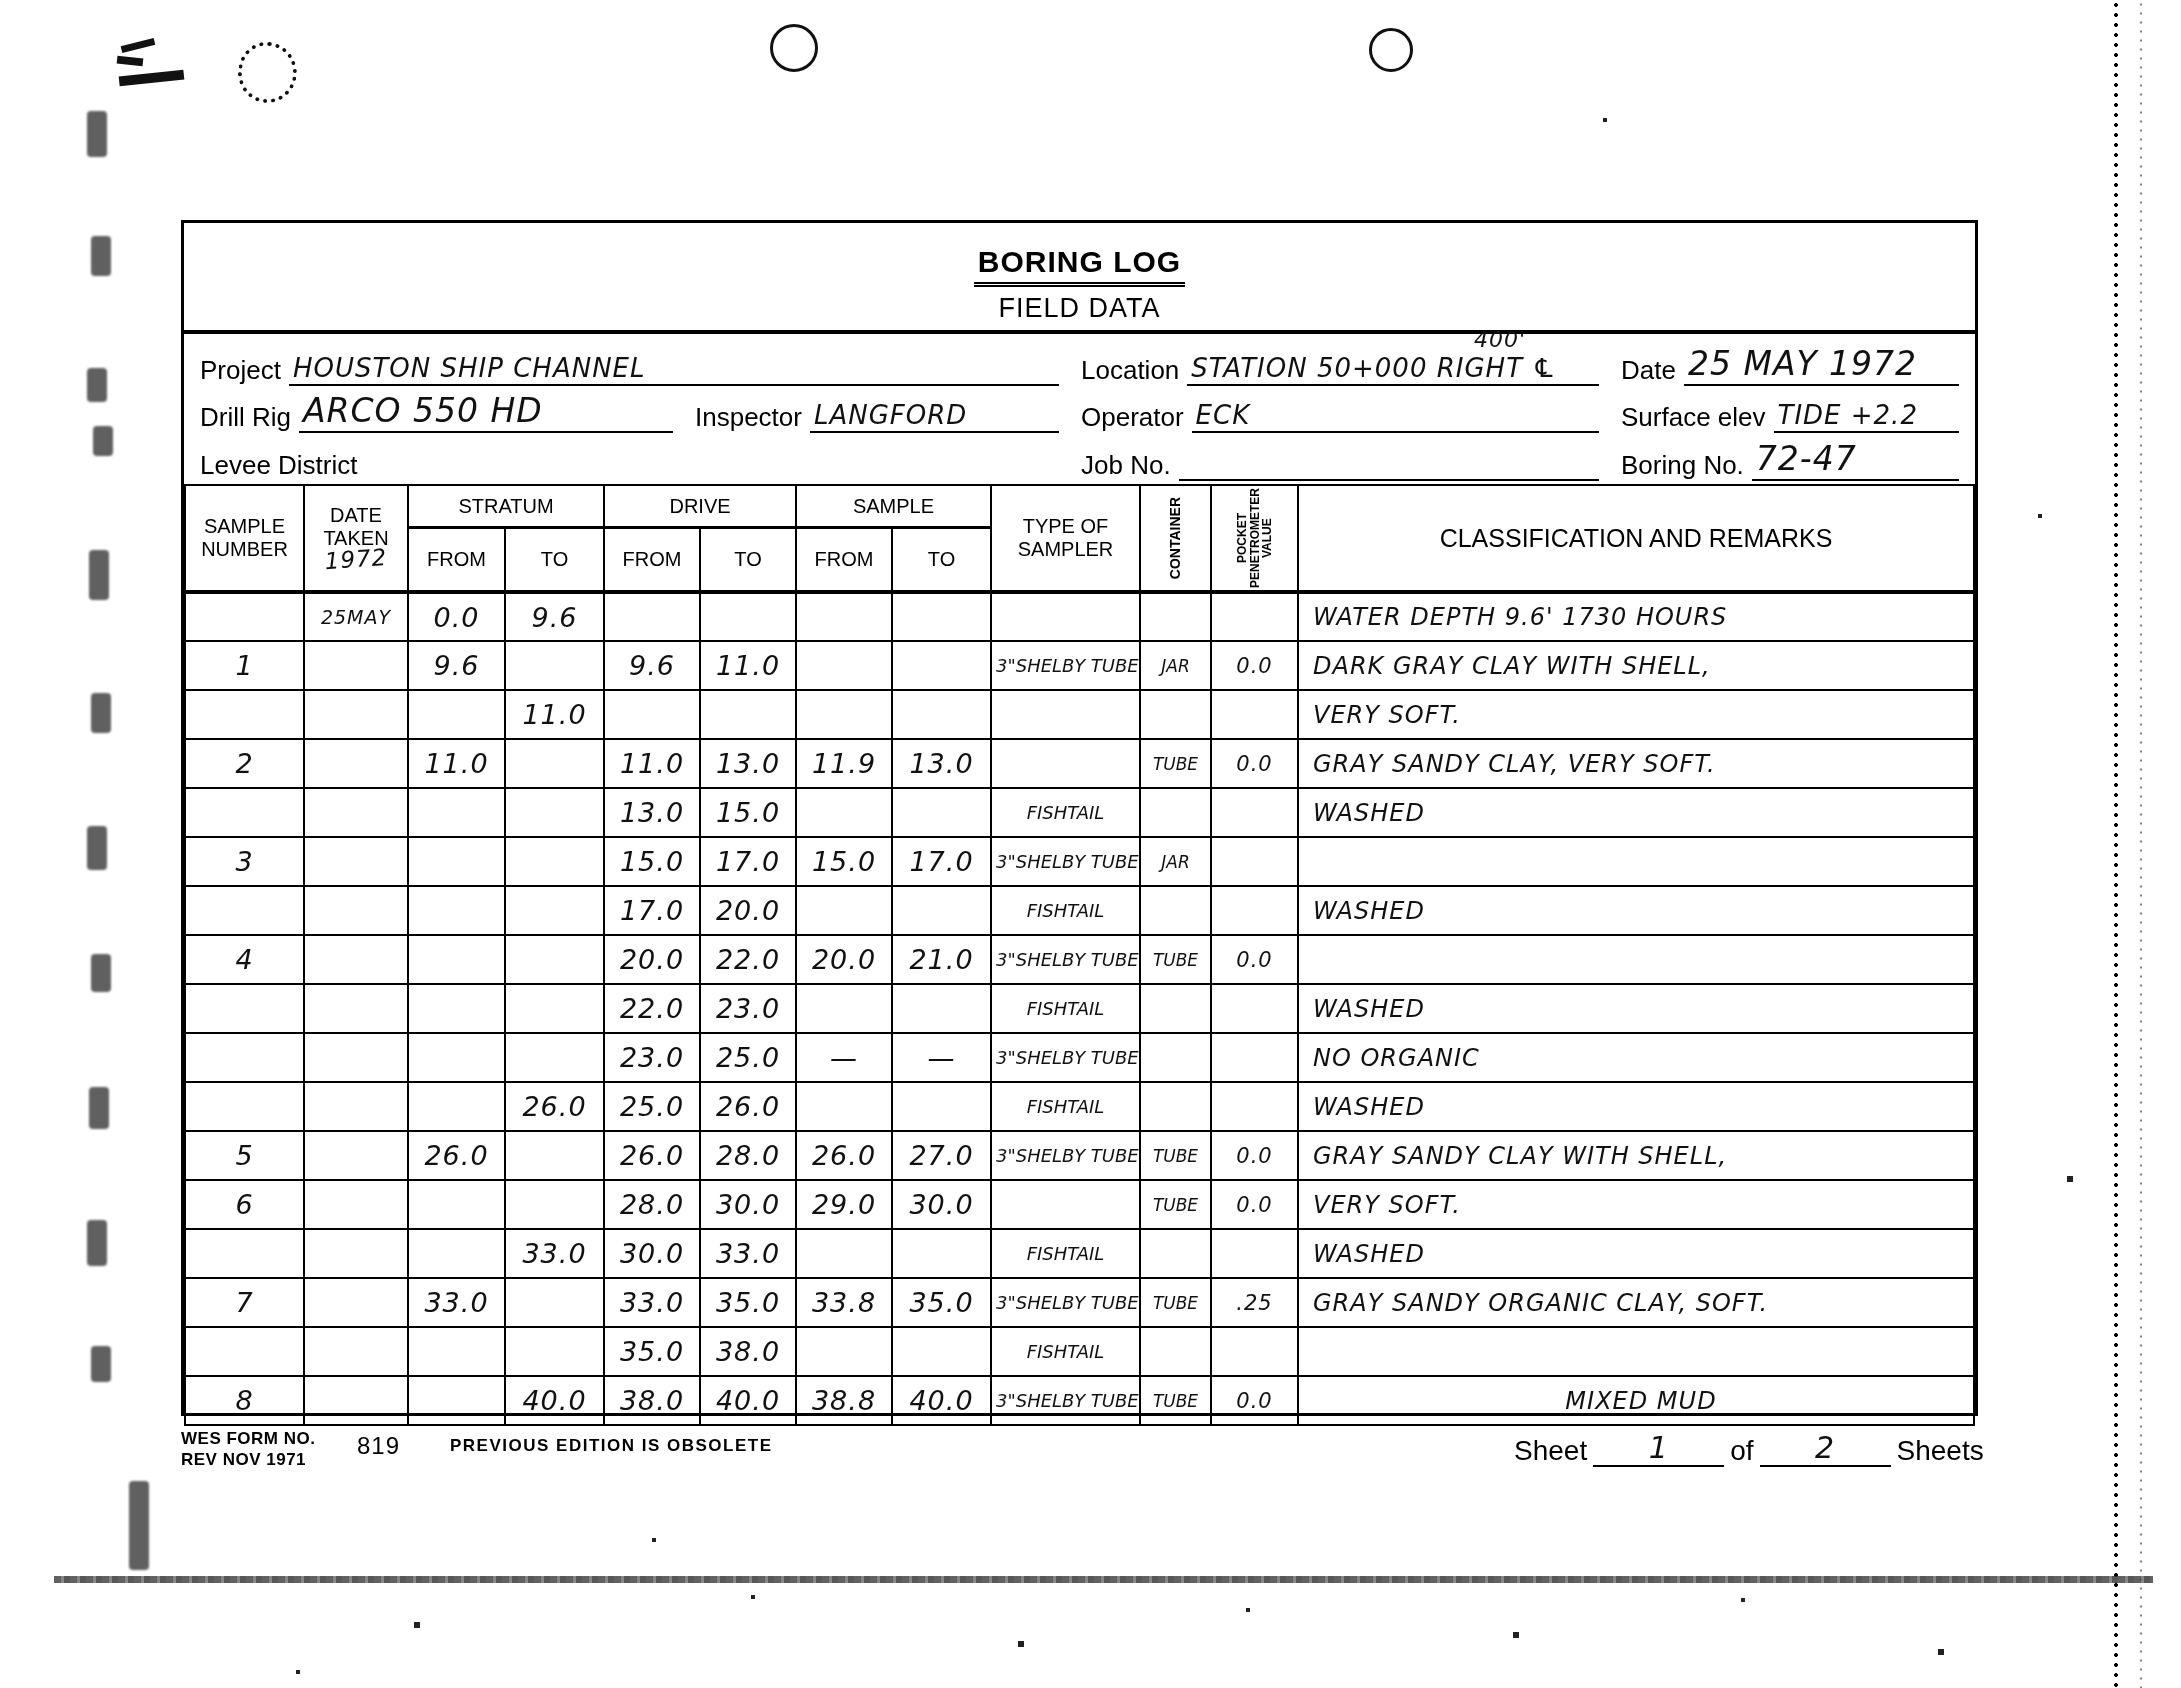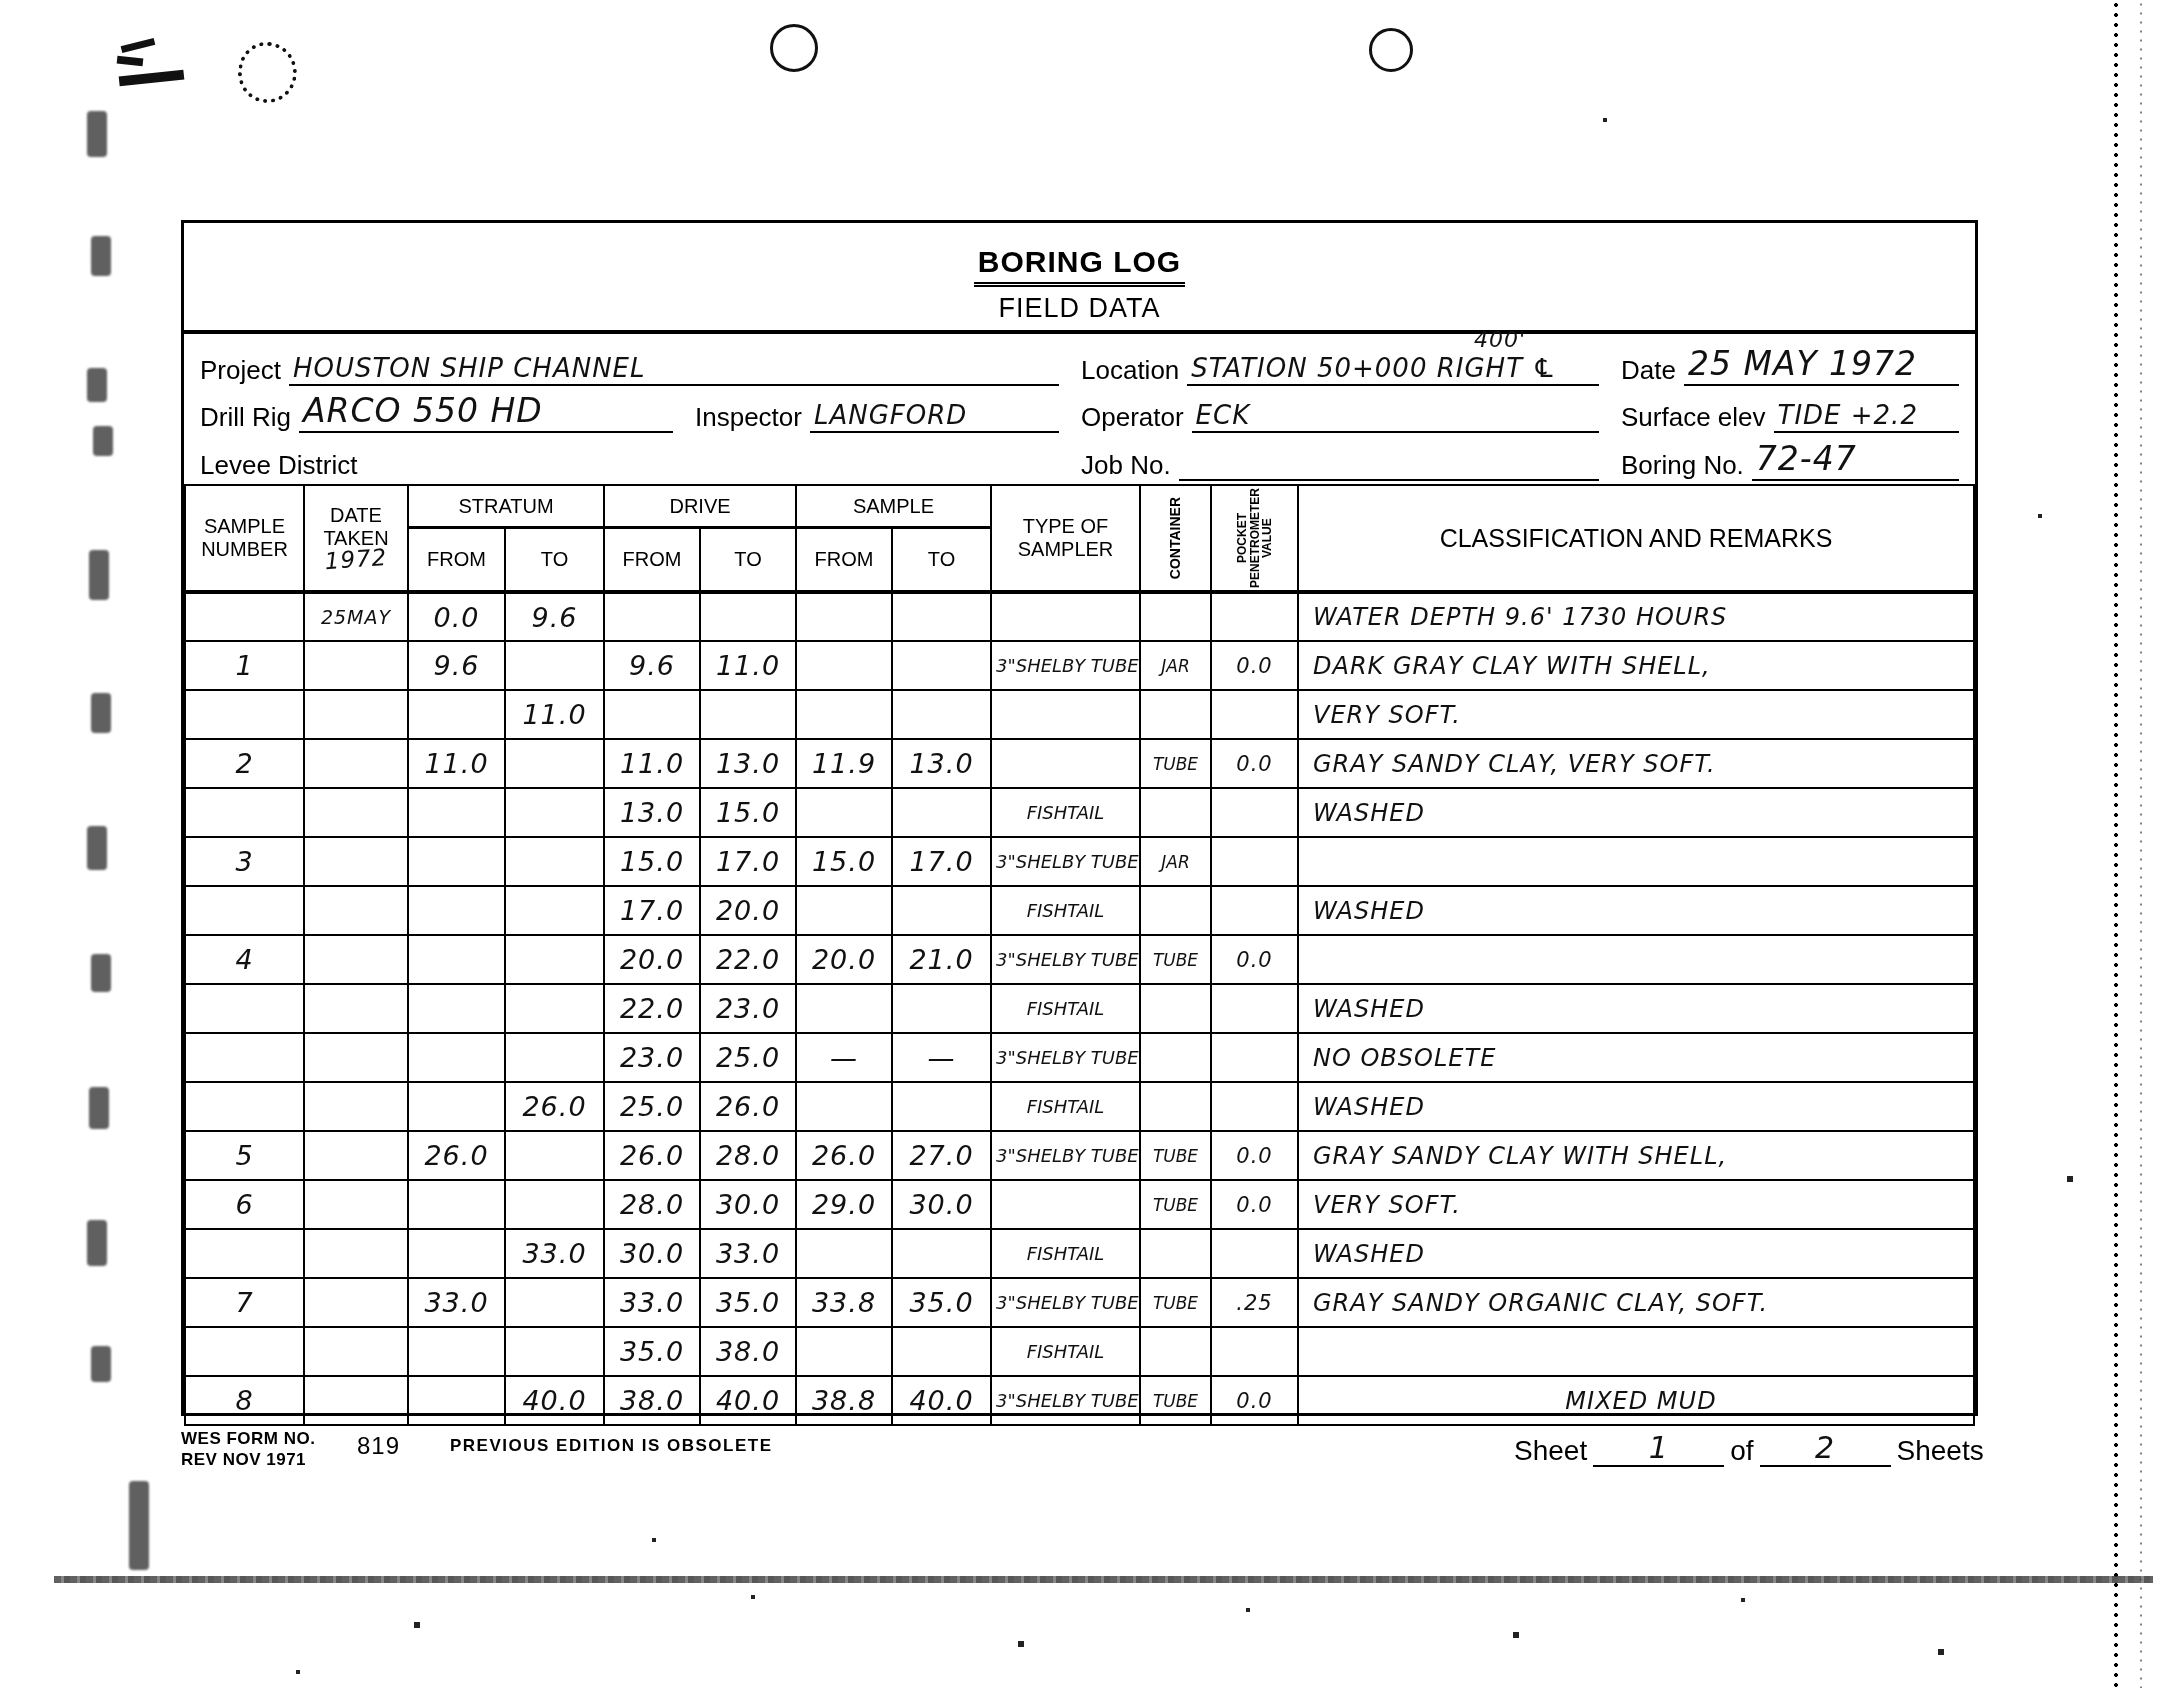--- a/index.html
+++ b/index.html
@@ -344,21 +344,21 @@
             <td class="hand c1"></td>
             <td class="hand c2"></td>
             <td class="hand c3"></td>
             <td class="hand c4">23.0</td>
             <td class="hand c5">25.0</td>
             <td class="hand c6">—</td>
             <td class="hand c7">—</td>
             <td class="hand c8">3"SHELBY TUBE</td>
             <td class="hand c9"></td>
             <td class="hand c10"></td>
-            <td class="hand c11">NO OBSOLETE</td>
+            <td class="hand c11">NO ORGANIC</td>
           </tr>
           <tr>
             <td class="hand c0"></td>
             <td class="hand c1"></td>
             <td class="hand c2"></td>
             <td class="hand c3">26.0</td>
             <td class="hand c4">25.0</td>
             <td class="hand c5">26.0</td>
             <td class="hand c6"></td>
             <td class="hand c7"></td>

